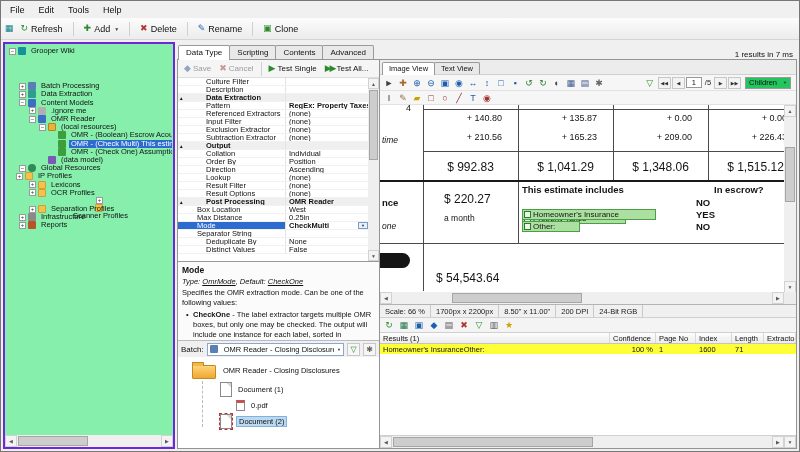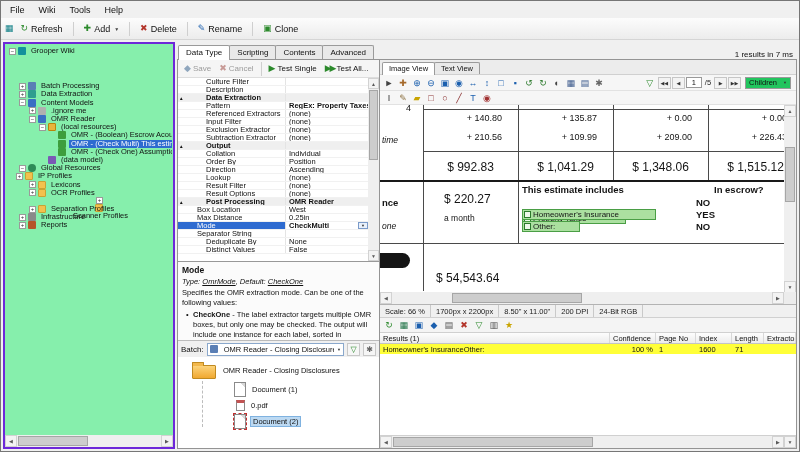--- a/index.html
+++ b/index.html
@@ -76,21 +76,21 @@
 .batch-bar{height:17px;flex:none;display:flex;align-items:center;gap:3px;background:#f0f0f0;border-top:1px solid #bbb;padding:0 3px;font-size:8px}
 .batch-combo{flex:1;height:13px;background:#fff;border:1px solid #8aa8cc;display:flex;align-items:center;gap:3px;padding:0 2px;font-size:7.5px;min-width:0}
 .combo-text{white-space:nowrap;overflow:hidden}
 .combo-arrow{margin-left:auto;font-size:4px;color:#333}
 .mini-btn{width:13px;height:13px;border:1px solid #c8c8c8;background:#f6f6f6;display:inline-flex;align-items:center;justify-content:center;font-size:8px}
 .batch-tree{flex:1;position:relative;background:#fff;overflow:hidden;font-size:7.5px}
 .bt-connector{position:absolute;left:24px;top:24px;height:46px;border-left:1px dashed #bcbcbc}
 .bt-root{display:flex;align-items:center;gap:5px;padding:5px 0 0 14px}
 .folder-ic{flex:none;width:24px;height:14px;background:linear-gradient(#fcd37a,#f0a830);border:1px solid #c08a20;border-radius:1px;position:relative;margin-top:3px}
 .folder-ic::before{content:"";position:absolute;left:-1px;top:-4px;width:10px;height:3px;background:#f3b84c;border:1px solid #c08a20;border-bottom:none;border-radius:1px 1px 0 0}
-.bt-row{display:flex;align-items:center;gap:4px;margin:3px 0 0 56px}
+.bt-row{display:flex;align-items:center;gap:4px;margin:3px 0 0 42px}
 .bt-row.pdf{margin-left:58px}
 .thumb{flex:none;width:12px;height:15px;background:linear-gradient(225deg,#d8d8d8 3px,#fff 3px);border:1px solid #8a8a8a}
 .thumb.current{outline:1px dashed #c03030}
 .page-ic{flex:none;width:9px;height:11px;background:#fff;border:1px solid #8a8a8a;border-top:3px solid #c25454}
 .bt-label{padding:0 2px;white-space:nowrap}
 .bt-label.sel{background:#bcd9f2;border:1px solid #7fb2e0}
 
 
 .viewer-col{flex:1;display:flex;flex-direction:column;min-width:0}
 .viewer-tabs{height:15px;flex:none;display:flex;align-items:flex-end;background:#ececec;padding-left:2px;border-bottom:1px solid #d0d0d0}
@@ -142,21 +142,21 @@
 .rt-row .c-conf{text-align:right}
 .bottom-scroll{height:13px;flex:none;display:flex;background:#f0f0f0;border-top:1px solid #d0d0d0}
 </style>
 </head>
 <body>
 
 <div class="window">
 
   <div class="menubar">
     <span class="menu-item">File</span>
-    <span class="menu-item">Wiki</span>
+    <span class="menu-item">Edit</span>
     <span class="menu-item">Tools</span>
     <span class="menu-item">Help</span>
   </div>
 
   <div class="toolbar">
     <span class="ic" style="color:#0e7f86">▦</span>
     <button class="tb-btn">
         <span class="ic" style="color:#2c8a2c">↻</span>
         <span>Refresh</span>
       </button>
@@ -537,21 +537,21 @@
             <span class="frag" style="left:64px;top:108px;font-size:8.5px">a month</span>
             <span class="ital" style="left:2px;top:116px">one</span>
             <div class="dh" style="left:0;right:0;top:138px"></div>
             <div class="pill"></div>
             <span class="amount-lg" style="left:56px;top:166px">$ 54,543.64</span>
           <span class="amt" style="left: 43px; top: 8px;">+ 140.80</span>
               <span class="amt" style="left: 138px; top: 8px;">+ 135.87</span>
               <span class="amt" style="left: 233px; top: 8px;">+ 0.00</span>
               <span class="amt" style="left: 328px; top: 8px;">+ 0.00</span>
               <span class="amt" style="left: 43px; top: 27px;">+ 210.56</span>
-              <span class="amt" style="left: 138px; top: 27px;">+ 109.99</span>
+              <span class="amt" style="left: 138px; top: 27px;">+ 165.23</span>
               <span class="amt" style="left: 233px; top: 27px;">+ 209.00</span>
               <span class="amt" style="left: 328px; top: 27px;">+ 226.43</span>
               <span class="total" style="left: 43px;">$ 992.83</span>
               <span class="total" style="left: 138px;">$ 1,041.29</span>
               <span class="total" style="left: 233px;">$ 1,348.06</span>
               <span class="total" style="left: 328px;">$ 1,515.12</span>
               <span class="hl" style="top: 108px; width: 104px;">
                 <span class="chk"></span>
                 <span class="hl-label">Property Taxes</span>
               </span>

